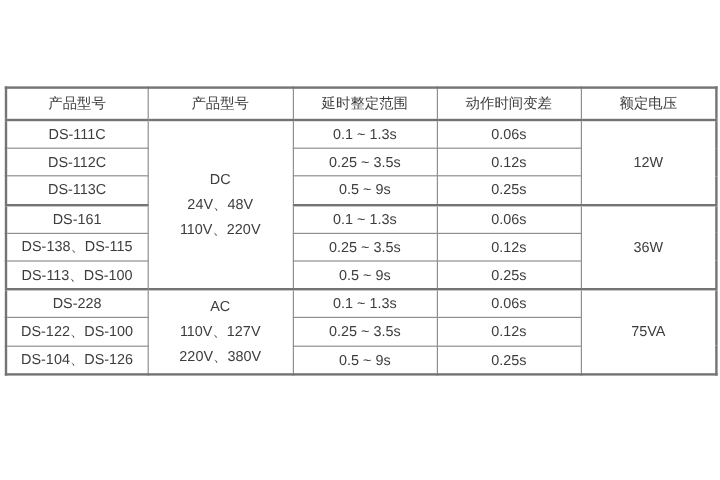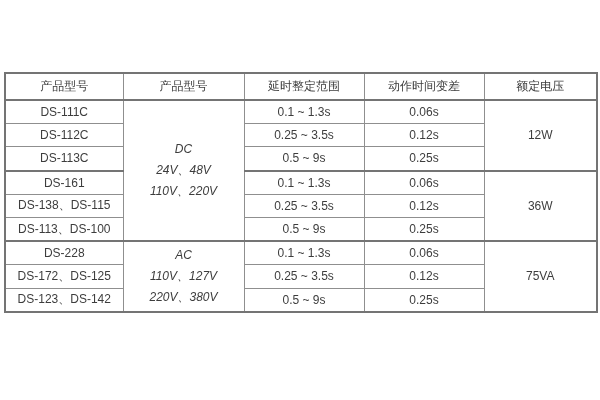--- a/index.html
+++ b/index.html
@@ -44,21 +44,20 @@
   }
   .spec-table tbody td {
     height: 22.2px;
   }
   .spec-table tr.group-start > td {
     border-top: 2px solid #747474;
   }
   .voltage-line {
     display: block;
     line-height: 21px;
-    font-style: italic;
   }
 </style>
 </head>
 <body>
 
 <div class="page">
   <table class="spec-table">
     <colgroup>
       <col style="width:118px">
       <col style="width:121px">
@@ -118,24 +117,24 @@
         <td rowspan="3">
           <span class="voltage-line">AC</span>
           <span class="voltage-line">110V、127V</span>
           <span class="voltage-line">220V、380V</span>
         </td>
         <td>0.1 ~ 1.3s</td>
         <td>0.06s</td>
         <td rowspan="3">75VA</td>
       </tr>
       <tr>
-        <td>DS-172、DS-125</td>
+        <td>DS-122、DS-100</td>
         <td>0.25 ~ 3.5s</td>
         <td>0.12s</td>
       </tr>
       <tr>
-        <td>DS-123、DS-142</td>
+        <td>DS-104、DS-126</td>
         <td>0.5 ~ 9s</td>
         <td>0.25s</td>
       </tr>
     </tbody>
   </table>
 </div>
 
 </body></html>

